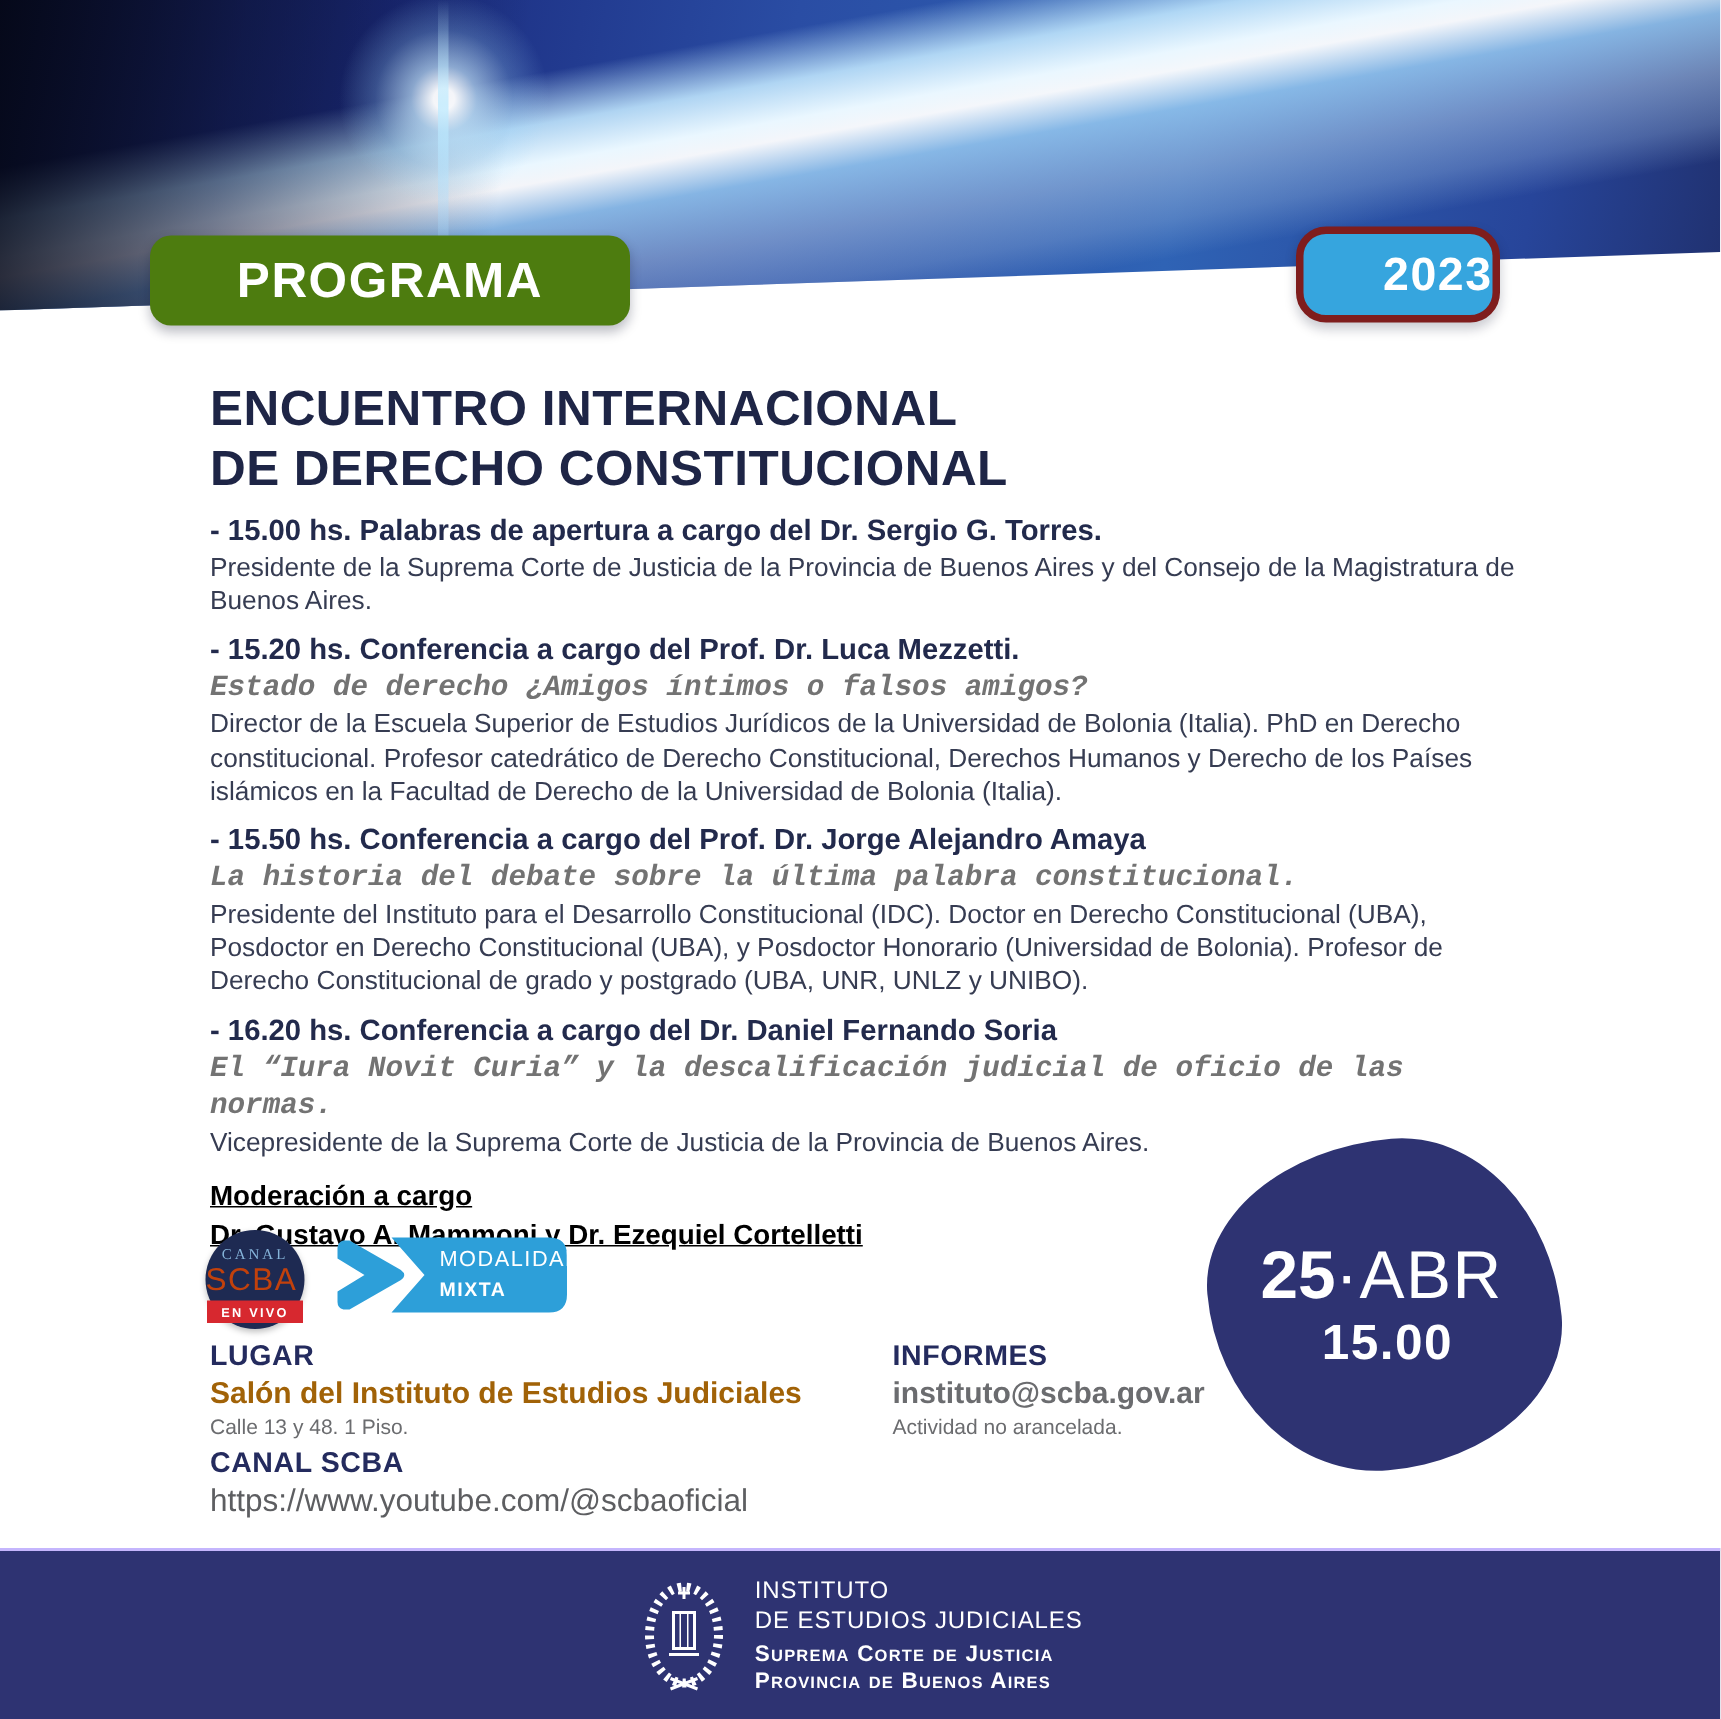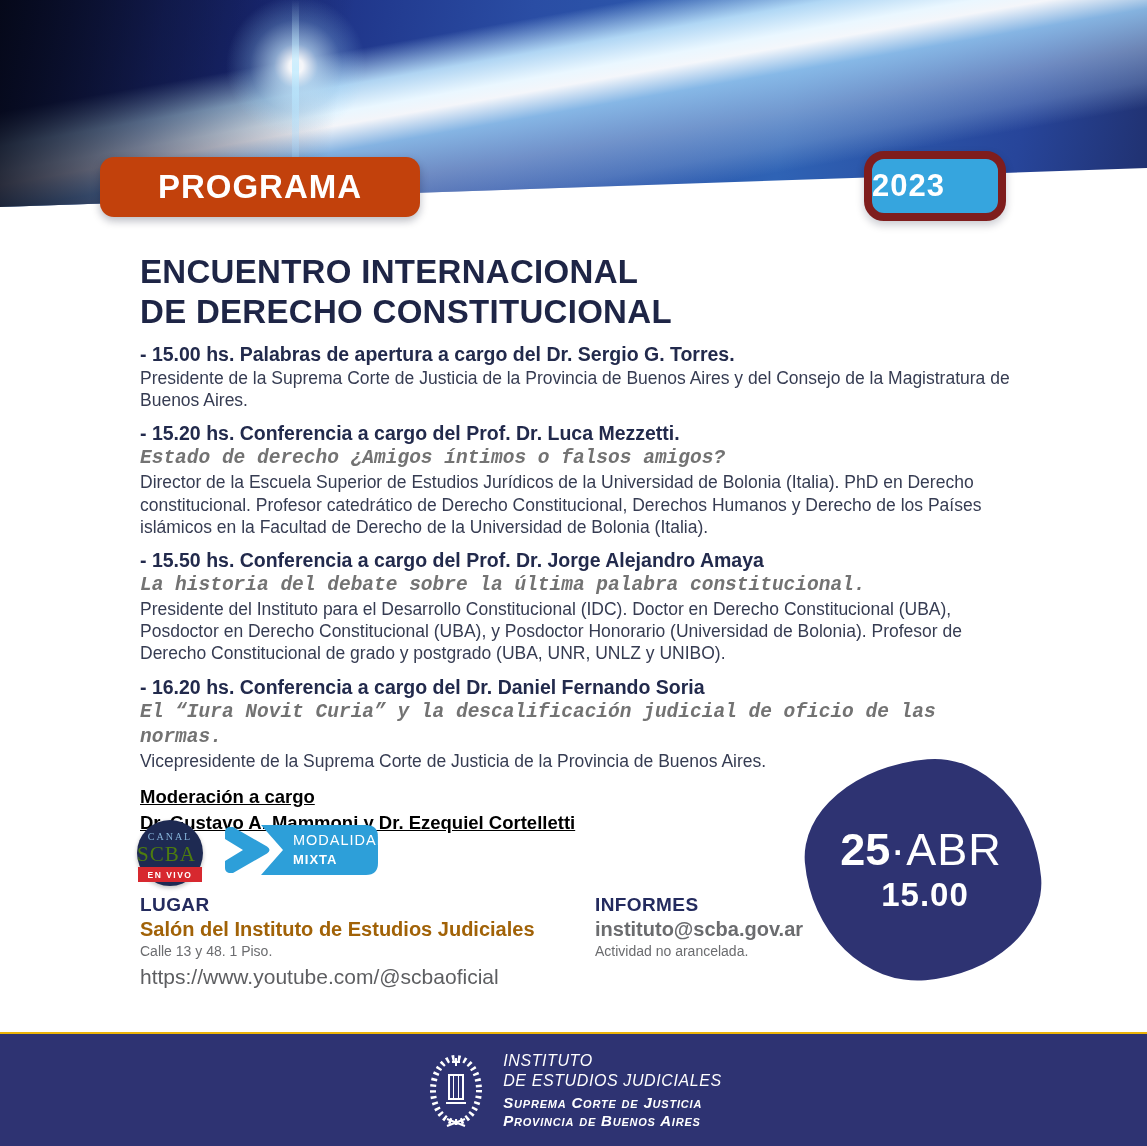--- a/index.html
+++ b/index.html
@@ -16,48 +16,48 @@
       linear-gradient(170deg, transparent 0 26%, rgba(190,228,252,.9) 34%, #eaf7ff 40%, rgba(255,255,255,.95) 43%, rgba(150,200,240,.85) 49%, rgba(170,198,230,.55) 58%, rgba(150,180,220,.35) 66%, transparent 72%),
       linear-gradient(100deg, #141a44 0%, #1b2b7e 22%, #2a4da4 45%, #2f63b5 68%, #27459a 88%, #20306e 100%);
   }
   .header-art .ray{
     position:absolute;left:292px;top:0;width:7px;height:200px;
     background:linear-gradient(to bottom, rgba(220,245,255,.0), rgba(190,235,255,.75) 35%, rgba(170,220,255,.35) 70%, transparent);
   }
 
   .programa-badge{
     position:absolute;left:100px;top:157px;width:320px;height:60px;
-    background:#c2410c;border-radius:14px;display:flex;align-items:center;justify-content:center;
+    background:#4d7c0f;border-radius:14px;display:flex;align-items:center;justify-content:center;
     box-shadow:0 4px 8px rgba(10,15,40,.28);
   }
   .programa-badge span{color:#fff;font-size:33px;font-weight:bold;letter-spacing:1px;}
   .year-badge{
     position:absolute;left:864px;top:151px;width:126px;height:54px;
-    background:#36a5de;border:8px solid #7f1d1d;border-radius:20px;
-    display:flex;align-items:center;justify-content:flex-start;
+    background:#36a5de;border:5px solid #7f1d1d;border-radius:20px;
+    display:flex;align-items:center;justify-content:flex-end;
     box-shadow:0 4px 8px rgba(10,15,40,.22);
   }
   .year-badge span{color:#fff;font-size:31px;font-weight:bold;letter-spacing:1px;}
 
   
   .content{position:absolute;left:140px;top:252px;width:880px;color:#222a4c;}
   .event-title{font-size:33px;font-weight:bold;line-height:40px;letter-spacing:.3px;color:#1e2546;margin:0 0 10px 0;}
   .agenda-item{margin-bottom:10px;}
   .agenda-heading{font-size:19.5px;font-weight:bold;line-height:25px;color:#222a4c;}
   .agenda-subtitle{font-size:19.5px;font-weight:bold;font-style:italic;line-height:25px;color:#737373;font-family:Liberation Mono, monospace;}
   .agenda-desc{font-size:17.5px;line-height:22.2px;color:#363c52;}
   .moderation{margin-top:12px;}
   .moderation div{font-size:18.5px;font-weight:bold;line-height:26px;color:#000000;text-decoration:underline;}
 
   
   .badges-row{position:absolute;left:137px;top:820px;display:flex;align-items:flex-start;}
   .canal-logo{position:relative;width:68px;height:68px;}
   .canal-circle{position:absolute;left:0;top:0;width:66px;height:66px;border-radius:50%;background:#1e2a52;box-shadow:0 2px 4px rgba(0,0,0,.25);}
   .canal-top{position:absolute;left:0;top:11px;width:66px;text-align:center;font-family:"Liberation Serif",serif;font-size:10px;letter-spacing:2px;color:#86b4da;}
-  .canal-name{position:absolute;left:0;top:22px;width:44px;text-align:center;font-family:Liberation Serif, serif;font-size:21px;letter-spacing:1px;color:#4d7c0f;}
+  .canal-name{position:absolute;left:0;top:22px;width:44px;text-align:center;font-family:Liberation Sans, sans-serif;font-size:21px;letter-spacing:1px;color:#c2410c;}
   .canal-live{position:absolute;left:1px;top:47px;width:64px;height:15px;background:#d7282f;display:flex;align-items:center;justify-content:center;}
   .canal-live span{color:#fff;font-size:8.5px;font-weight:bold;letter-spacing:1.5px;}
   .mixta-badge{position:relative;width:158px;height:52px;margin-left:16px;margin-top:4px;}
   .mixta-badge svg{position:absolute;left:0;top:0;}
   .mixta-text{position:absolute;left:72px;top:7px;color:#fff;}
   .mixta-line1{font-size:14.5px;letter-spacing:1px;line-height:18px;}
   .mixta-line2{font-size:13px;font-weight:bold;letter-spacing:1px;line-height:21px;}
 
   
   .info{position:absolute;left:140px;top:893px;width:880px;display:flex;}
@@ -78,21 +78,21 @@
     display:flex;flex-direction:column;align-items:center;justify-content:center;color:#fff;
   }
   .blob-date{font-size:45px;line-height:50px;transform:rotate(5deg);}
   .blob-day{font-weight:bold;}
   .blob-month{font-weight:normal;letter-spacing:1px;}
   .blob-time{font-size:33px;font-weight:bold;letter-spacing:1px;line-height:40px;transform:rotate(5deg);}
 
   
   .footer{
     position:absolute;left:0;bottom:0;width:1147px;height:112px;background:#2e3372;
-    display:flex;align-items:center;justify-content:center;border-top:2px solid #eab308;font-style:italic;
+    display:flex;align-items:center;justify-content:center;border-top:2px solid #c4b5fd;
   }
   .footer-inner{display:flex;align-items:center;}
   .crest{margin-right:16px;}
   .footer-text{color:#ffffff;}
   .footer-l1{font-size:16px;letter-spacing:.6px;line-height:20px;}
   .footer-l2{font-size:16px;letter-spacing:.6px;line-height:20px;margin-bottom:3px;}
   .footer-l3,.footer-l4{font-size:15px;font-weight:bold;font-variant:small-caps;letter-spacing:.8px;line-height:18px;}
 </style>
 </head>
 <body>
@@ -166,20 +166,21 @@
         <div class="mixta-line2">MIXTA</div>
       </div>
     </div>
   </div>
 
   <div class="info">
     <div class="info-col1">
       <div class="info-label">LUGAR</div>
       <div class="info-strong">Salón del Instituto de Estudios Judiciales</div>
       <div class="info-small">Calle 13 y 48. 1 Piso.</div>
+      <div class="info-label">CANAL SCBA</div>
       <a class="info-url">https://www.youtube.com/@scbaoficial</a>
     </div>
     <div class="info-col2">
       <div class="info-label">INFORMES</div>
       <a class="info-email">instituto@scba.gov.ar</a>
       <div class="info-small">Actividad no arancelada.</div>
     </div>
   </div>
 
   <div class="date-blob">

